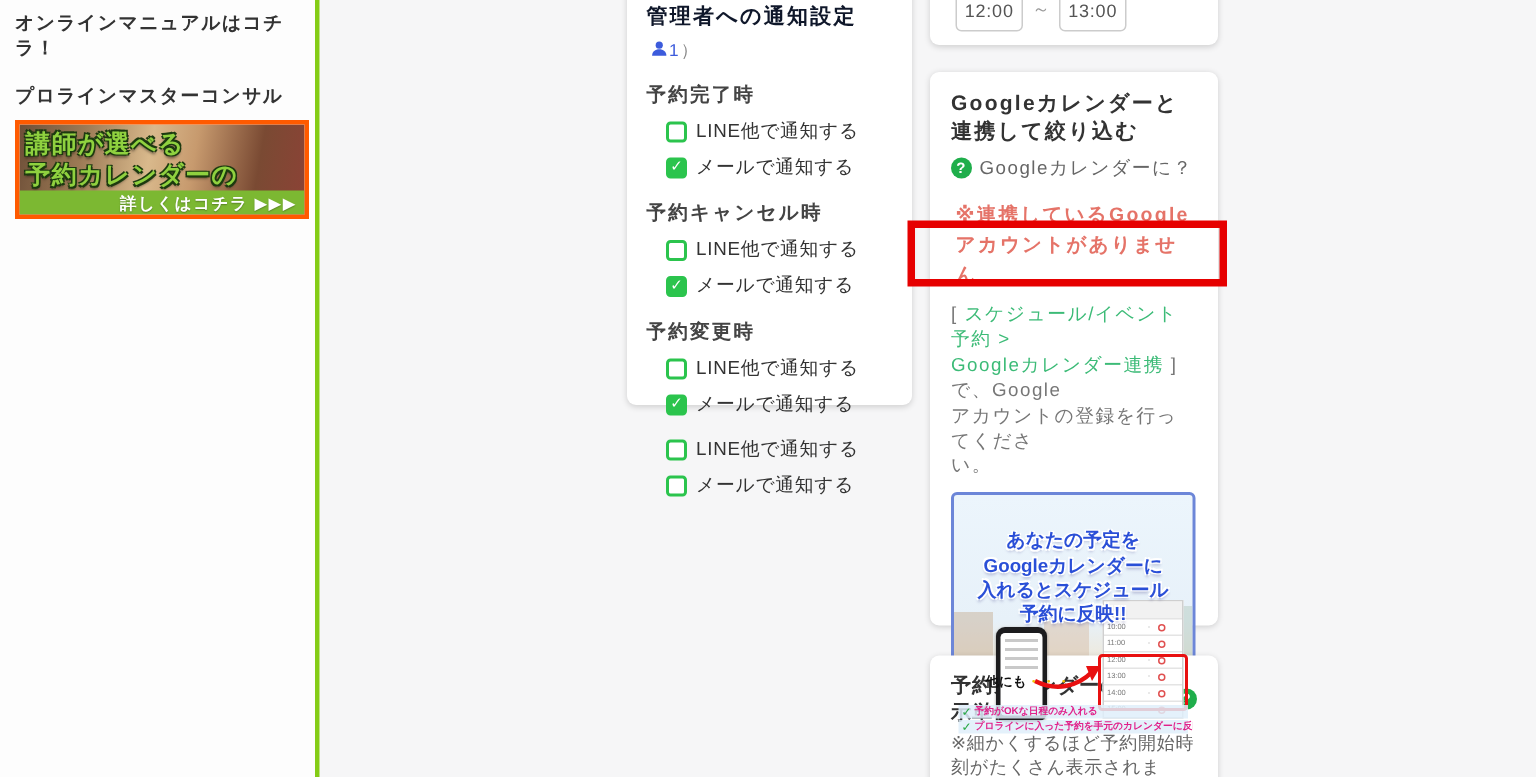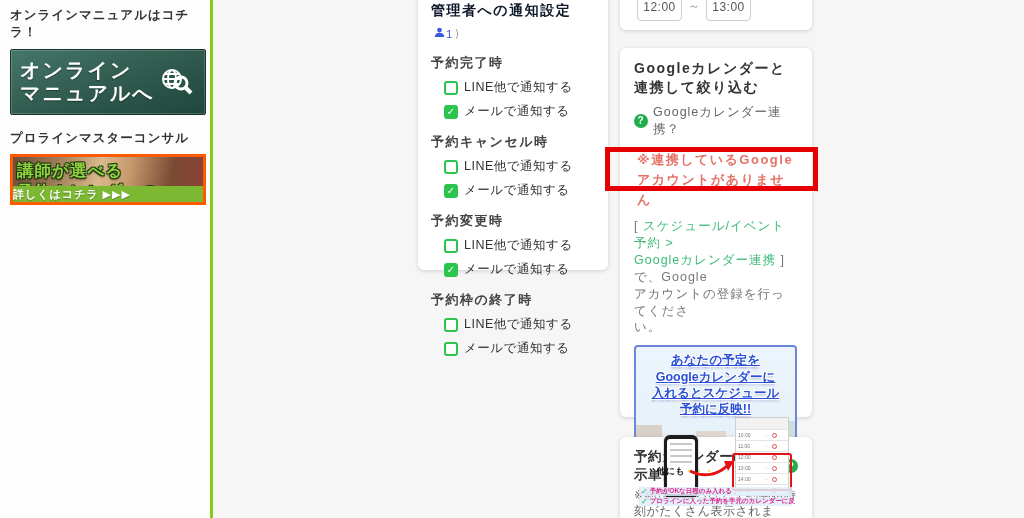--- a/index.html
+++ b/index.html
@@ -8,26 +8,26 @@
   .page { position:relative; width:1024px; height:518px; overflow:hidden; }
 
   
   .sidebar { position:absolute; left:0; top:0; width:213px; height:518px; background:#fdfdfd; border-right:3px solid #84cc16; padding:5px 0 0 10px; }
   .side-label { font-size:12.5px; font-weight:bold; color:#333; letter-spacing:1px; margin-top:2px; }
   .manual-banner { margin-top:8px; width:196px; height:66px; border:1px solid #16332c; border-radius:2px;
     background:linear-gradient(160deg,#45776a 0%,#335e52 45%,#1f463c 100%);
     display:flex; align-items:center; padding:0 6px 0 9px; cursor:pointer; box-shadow:inset 0 0 0 1px rgba(255,255,255,.18); }
   .manual-banner .txt { color:#fff; font-weight:bold; font-size:20px; line-height:1.15; letter-spacing:2px; text-shadow:0 1px 1px rgba(0,0,0,.4); }
   .manual-banner svg { margin-left:2px; flex:none; }
-  .consul-banner { margin-top:7px; width:196px; height:51px; border:3px solid #ff5a00; position:relative; cursor:pointer; overflow:hidden;
+  .consul-banner { margin-top:7px; width:196px; height:66px; border:3px solid #ff5a00; position:relative; cursor:pointer; overflow:hidden;
     background:linear-gradient(100deg,#6e4f38 0%,#9c7a55 22%,#d9b98c 45%,#c79a6e 60%,#7a4a33 82%,#8c4236 100%);padding-left:20px; }
   .consul-banner .big { position:absolute; left:4px; top:3px; font-size:16.5px; line-height:1.25; font-weight:bold; color:#8fd13f; letter-spacing:1px;
     text-shadow:-1px -1px 0 #1d3a10,1px -1px 0 #1d3a10,-1px 1px 0 #1d3a10,1px 1px 0 #1d3a10,0 2px 2px rgba(0,0,0,.5); }
   .consul-banner .bar { position:absolute; left:0; right:0; bottom:0; height:16px; background:#7cb832; color:#fff; font-weight:bold; font-size:11px;
-    text-align:left; padding:1px 5px 0 0; letter-spacing:1px; text-shadow:0 1px 1px rgba(0,0,0,.3); }
+    text-align:right; padding:1px 5px 0 0; letter-spacing:1px; text-shadow:0 1px 1px rgba(0,0,0,.3); }
 
   
   .card { position:absolute; background:#fff; border-radius:6px; box-shadow:0 1px 4px rgba(0,0,0,.16); }
 
   
   .np { left:418px; top:-14px; width:190px; height:284px; padding:16px 12px 12px 13px; }
   .np-title { font-size:14px; font-weight:bold; color:#0f172a; letter-spacing:1.5px; }
   .np-sub { margin-top:6px; font-size:11.5px; color:#888; letter-spacing:.5px; display:flex; align-items:center; }
   .np-sub .blue { color:#3c5bdc; display:inline-flex; align-items:center; margin:0 1px 0 3px; }
   .np-sub svg { margin-right:1px; }
@@ -50,22 +50,22 @@
   .g-title { font-size:14px; font-weight:bold; color:#333; letter-spacing:1.5px; line-height:1.35; }
   .g-help { margin-top:7px; display:flex; align-items:center; color:#666; font-size:12.5px; letter-spacing:1px; cursor:pointer; }
   .q-icon { width:14px; height:14px; border-radius:50%; background:#1fae4b; color:#fff; font-size:10px; font-weight:bold;
     display:flex; align-items:center; justify-content:center; margin-right:5px; flex:none; }
   .g-warn { margin:12px 0 0 3px; color:#e57368; font-weight:bold; font-size:13px; letter-spacing:1.5px; line-height:1.55; }
   .g-instr { margin-top:8px; font-size:12.5px; color:#777; letter-spacing:1px; line-height:1.35; }
   .g-instr .lnk { color:#3cbb77; cursor:pointer; }
   .g-promo { margin-top:9px; width:163px; height:165px; border:2px solid #6c86d8; border-radius:4px; position:relative; overflow:hidden; cursor:pointer;
     background:linear-gradient(#ecf5fc 0%,#e7f1f9 52%,#f0e7d5 72%,#f3ead9 100%); }
   .bldg { position:absolute; opacity:.55; }
-  .promo-title { position:relative; z-index:3; text-align:center; padding-top:5px; font-size:12.5px; font-weight:bold; color:#2a4fd7; line-height:1.3;
-    text-shadow:-1px -1px 0 #fff,1px -1px 0 #fff,-1px 1px 0 #fff,1px 1px 0 #fff,0 2px 2px rgba(70,70,140,.35);text-decoration:underline; }
+  .promo-title { position:relative; z-index:3; text-align:center; padding-top:22px; font-size:12.5px; font-weight:bold; color:#2a4fd7; line-height:1.3;
+    text-shadow:-1px -1px 0 #fff,1px -1px 0 #fff,-1px 1px 0 #fff,1px 1px 0 #fff,0 2px 2px rgba(70,70,140,.35); }
   .promo-phone { position:absolute; z-index:2; left:28px; top:88px; width:34px; height:63px; background:#1c1c1e; border-radius:6px; box-shadow:0 1px 2px rgba(0,0,0,.4); }
   .promo-phone .scr { position:absolute; left:3px; right:3px; top:4px; bottom:4px; background:#fff; border-radius:3px; }
   .promo-phone .scr i { display:block; height:2px; background:#c9c9c9; margin:4px 3px 0 3px; }
   .promo-table { position:absolute; z-index:2; right:6px; top:70px; width:54px; background:#fff; border:1px solid #cfcfcf; }
   .pt-row { display:flex; align-items:center; height:11px; border-top:1px solid #e4e4e4; padding:0 2px; }
   .pt-row:first-child { border-top:none; background:#f1f1f1; }
   .pt-time { font-size:5px; color:#777; width:22px; }
   .pt-dash { font-size:5px; color:#aaa; width:12px; text-align:center; }
   .pt-dot { width:5px; height:5px; border:1px solid #e05050; border-radius:50%; }
   .promo-redbox { position:absolute; z-index:4; right:3px; top:106px; width:60px; height:38px; border:2px solid #e81010; border-radius:3px; }
@@ -88,37 +88,20 @@
   .anno-red { position:absolute; left:605px; top:147px; width:213px; height:44px; border:5px solid #e60000; z-index:50; }
 </style>
 </head>
 <body>
 
 <div class="page">
 
   <aside class="sidebar">
     <div class="side-label">オンラインマニュアルはコチラ！</div>
 
-    <div class="manual-banner">
-      <div class="txt">
-        <div>オンライン</div>
-        <div>マニュアルへ</div>
-      </div>
-      <span>
-        <svg width="38" height="38" viewBox="0 0 38 38" fill="none" stroke="#fff" stroke-width="2">
-          <circle cx="15" cy="18" r="9"></circle>
-          <ellipse cx="15" cy="18" rx="4" ry="9"></ellipse>
-          <line x1="6" y1="18" x2="24" y2="18"></line>
-          <line x1="7.5" y1="13" x2="22.5" y2="13"></line>
-          <line x1="7.5" y1="23" x2="22.5" y2="23"></line>
-          <circle cx="24" cy="22" r="6" stroke-width="3"></circle>
-          <line x1="28" y1="26" x2="34" y2="32" stroke-width="4"></line>
-        </svg>
-      </span>
-    </div>
 
     <div class="side-label" style="margin-top:15px;">プロラインマスターコンサル</div>
 
     <div class="consul-banner">
       <div class="big">
         <div>講師が選べる</div>
         <div>予約カレンダーの</div>
       </div>
       <div class="bar">詳しくはコチラ ▶▶▶</div>
     </div>
@@ -169,21 +152,20 @@
         <span class="cb">✓</span>
         <span class="cb-label">LINE他で通知する</span>
       </div>
       <div class="cb-row">
         <span class="cb checked">✓</span>
         <span class="cb-label">メールで通知する</span>
       </div>
     </div>
 
     <div class="np-group">
-      <div class="np-gtitle">予約枠の終了時</div>
       <div class="cb-row">
         <span class="cb">✓</span>
         <span class="cb-label">LINE他で通知する</span>
       </div>
       <div class="cb-row">
         <span class="cb">✓</span>
         <span class="cb-label">メールで通知する</span>
       </div>
     </div>
   </section>
@@ -192,21 +174,21 @@
     <div class="time-input">12:00</div>
     <div class="time-sep">～</div>
     <div class="time-input">13:00</div>
   </section>
 
   <section class="card gc">
     <div class="g-title">Googleカレンダーと連携して絞り込む</div>
 
     <div class="g-help">
       <span class="q-icon">?</span>
-      <span>Googleカレンダー連携？</span>
+      <span>Googleカレンダーに？</span>
     </div>
 
     <div class="g-warn">※連携しているGoogleアカウントがありません</div>
 
     <div class="g-instr">
       <span>[ </span><span class="lnk">スケジュール/イベント予約 &gt;</span><br>
       <span class="lnk">Googleカレンダー連携</span><span> ]で、Google</span><br>
       <span>アカウントの登録を行ってくださ</span><br>
       <span>い。</span>
     </div>

